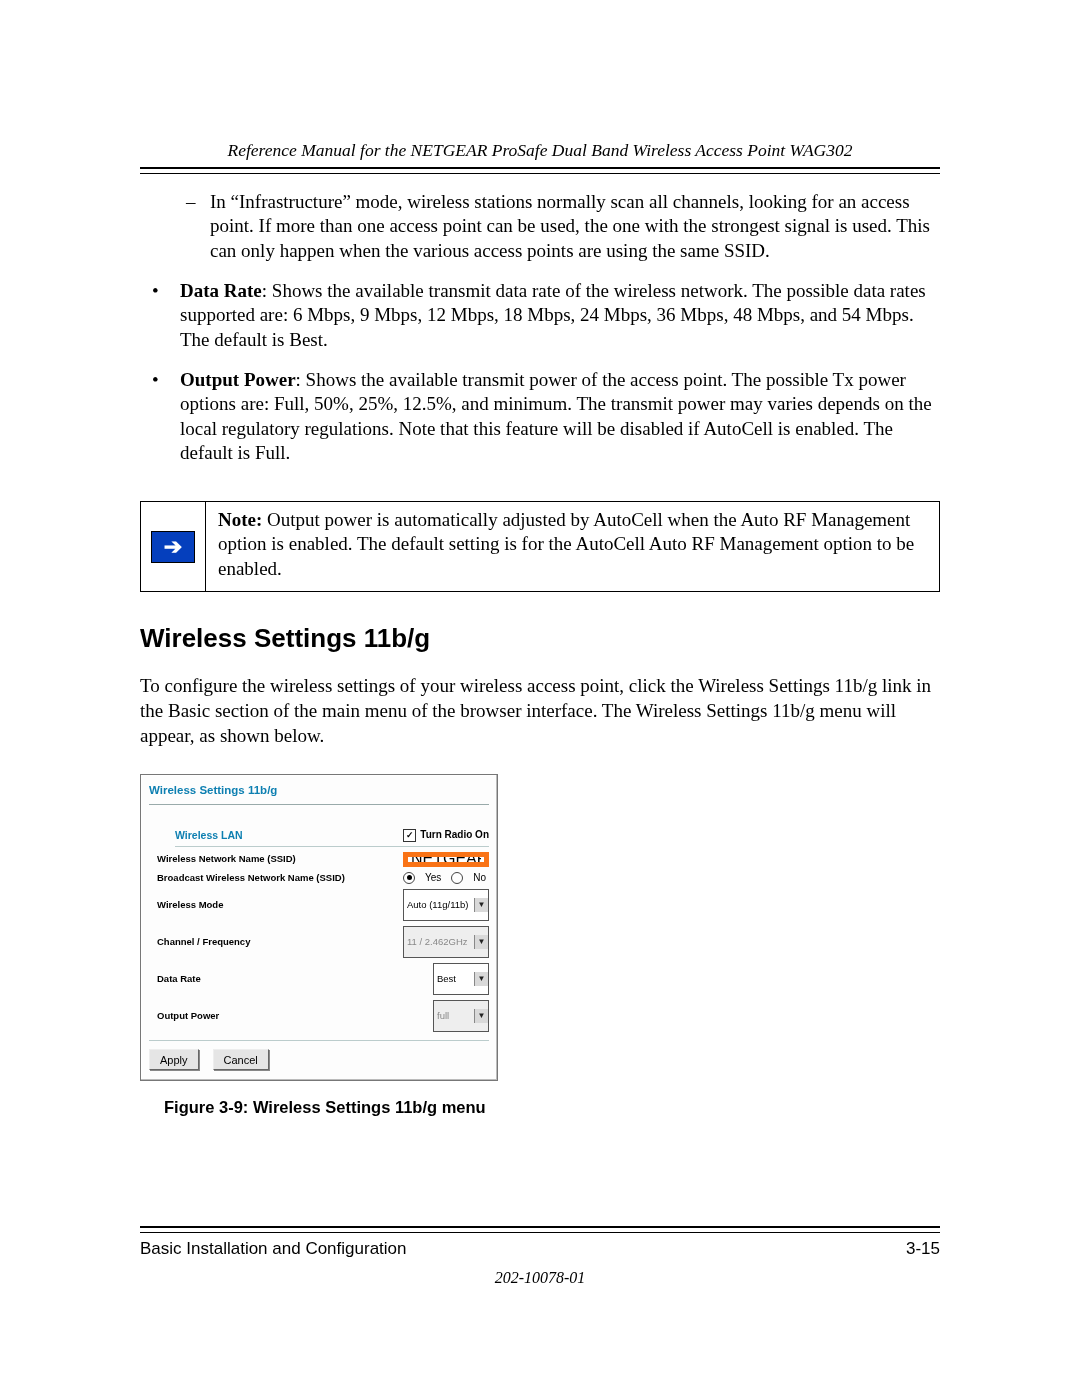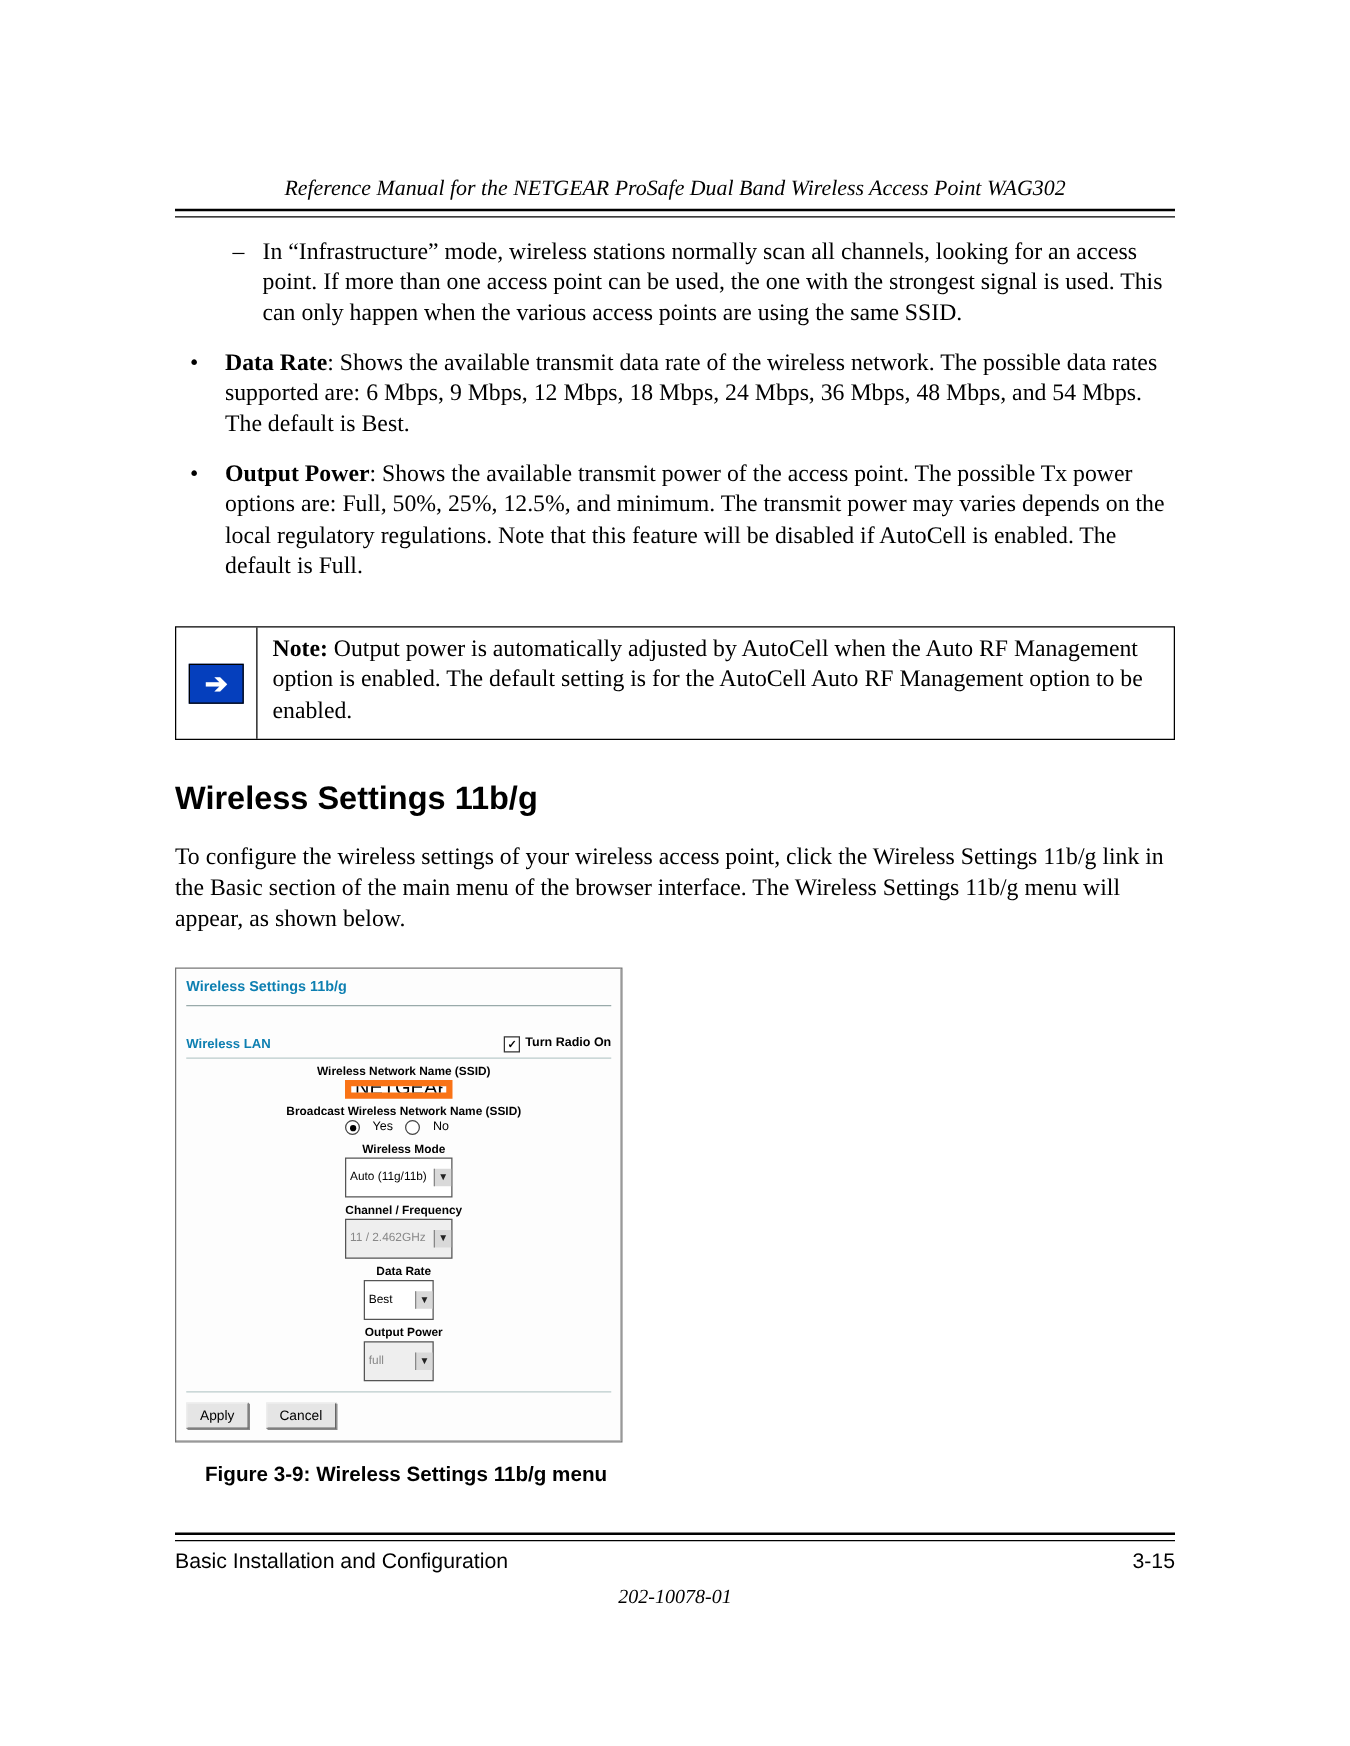--- a/index.html
+++ b/index.html
@@ -128,20 +128,21 @@
     padding: 2px 0 6px 0;
     border-bottom: 1px solid #9aa;
   }
   .panel-subtitle-row {
     display: flex;
     justify-content: space-between;
     align-items: center;
     margin-top: 24px;
     border-bottom: 1px solid #bcc;
     padding-bottom: 3px;
+    margin-left: 26px;
   }
   .panel-subtitle {
     color: #0d7fb1;
     font-weight: bold;
     font-size: 10.5px;
   }
   .turn-radio {
     display: flex;
     align-items: center;
     gap: 4px;
@@ -158,21 +159,20 @@
     justify-content: center;
     font-size: 9px;
     line-height: 1;
     color: #000;
   }
   .form-row {
     display: flex;
     justify-content: space-between;
     align-items: center;
     margin-top: 5px;
-    flex-direction: column;
   }
   .form-label {
     font-weight: bold;
     font-size: 9.5px;
     padding-left: 8px;
   }
   .form-input {
     font-family: Arial, sans-serif;
     font-size: 16px;
     height: 15px;

